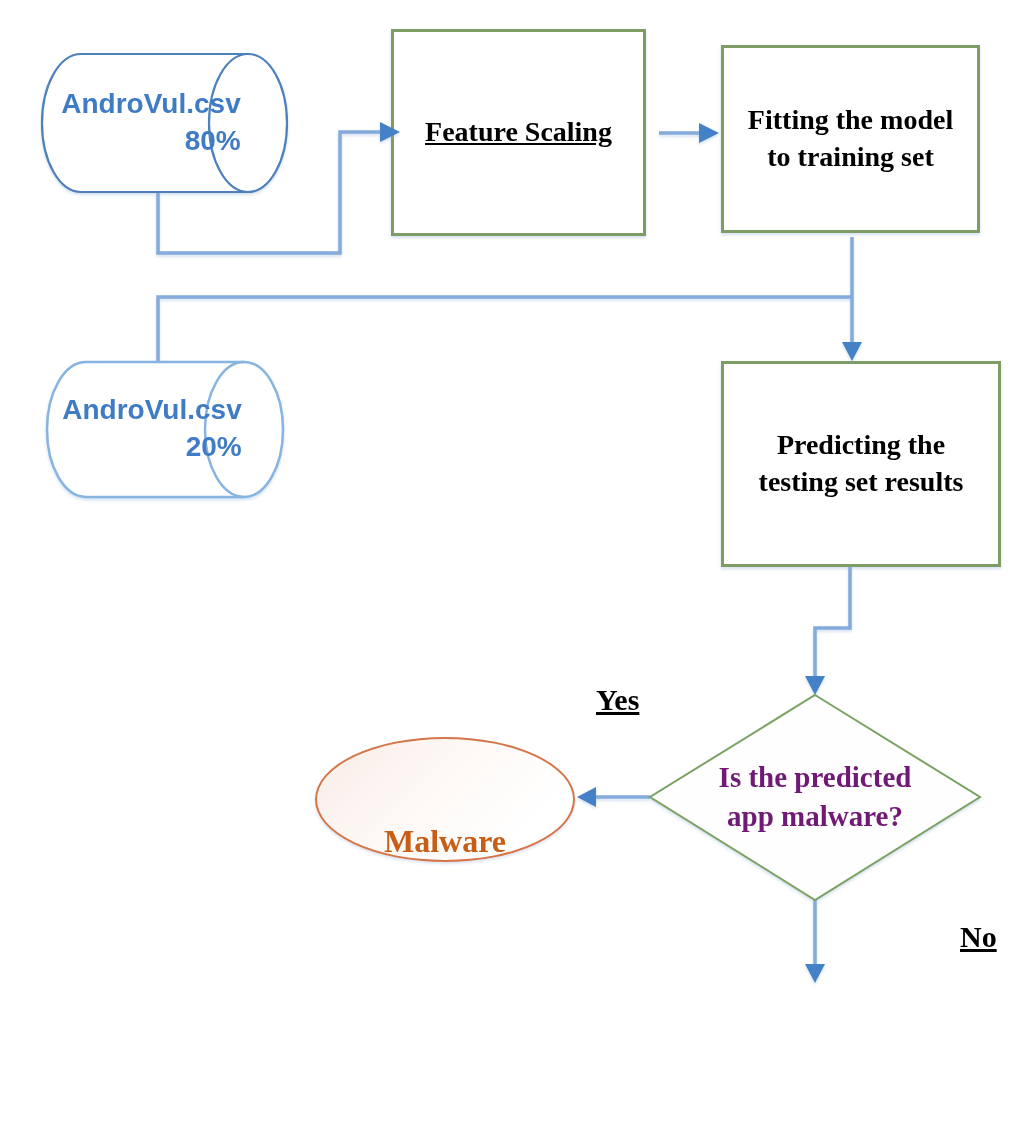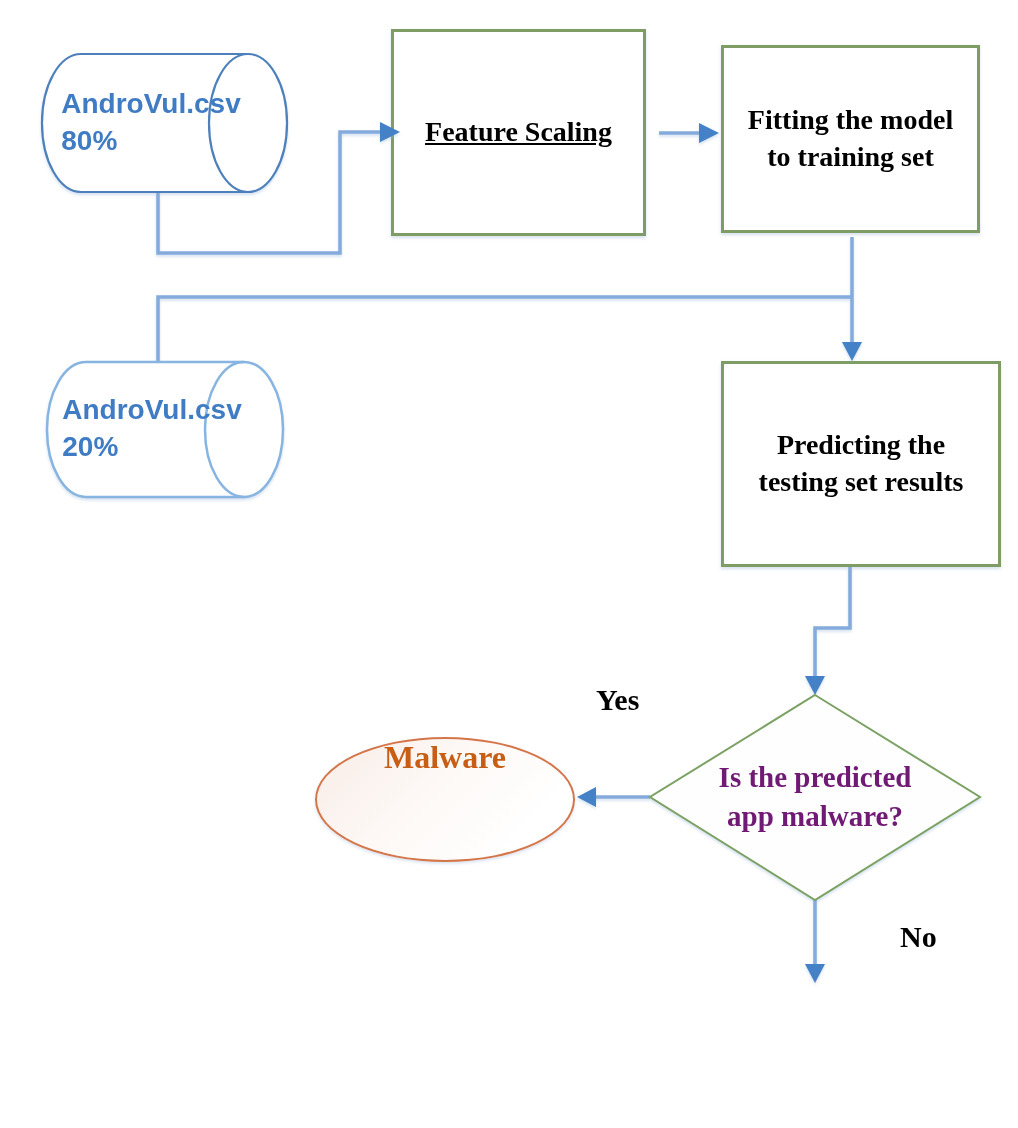--- a/index.html
+++ b/index.html
@@ -27,21 +27,21 @@
     box-shadow: 0 2px 3px rgba(140,170,215,0.35);
   }
   #feature-box    { left: 391px; top: 29px;  width: 255px; height: 207px; text-decoration: underline; }
   #fitting-box    { left: 721px; top: 45px;  width: 259px; height: 188px; }
   #predicting-box { left: 721px; top: 361px; width: 280px; height: 206px; }
 
   
   .terminal {
     border-radius: 50%;
     display: flex;
-    align-items: flex-start;
+    align-items: flex-end;
     justify-content: center;
     text-align: center;
     font: bold 32px "Liberation Serif", serif;
     box-shadow: 0 2px 3px rgba(140,170,215,0.30);
   }
   #malware-ellipse {
     left: 315px; top: 737px; width: 260px; height: 125px;
     border: 2px solid #D4764A;
     color: #C85E16;
     background: linear-gradient(135deg, #F8ECE7 0%, #FDF8F5 40%, #FFFFFF 80%);
@@ -51,21 +51,21 @@
     border: 2px solid #75A159;
     color: #55923A;
     background: linear-gradient(45deg, #E9EFE5 0%, #F5F8F3 45%, #FFFFFF 85%);
   }
 
   
   .cyl-label {
     display: flex;
     align-items: center;
     justify-content: center;
-    text-align: left;
+    text-align: right;
     font: bold 28px/1.32 "Liberation Sans", sans-serif;
     color: #3F7CC4;
     white-space: pre-line;
   }
   #train-label { left: 45px; top: 58px;  width: 212px; height: 130px; }
   #test-label  { left: 48px; top: 364px; width: 208px; height: 130px; }
 
   
   #decision-label {
     left: 665px; top: 747px; width: 300px; height: 100px;
@@ -75,23 +75,24 @@
     text-align: center;
     font: bold 29px/1.35 "Liberation Serif", serif;
     color: #701a75;
     white-space: pre-line;
   }
 
   
   .edge-label {
     font: bold 30px "Liberation Serif", serif;
     color: #000000;
+    text-decoration: underline;
   }
   #yes-label { left: 596px; top: 683px; }
-  #no-label  { left: 900px; top: 920px; }
+  #no-label  { left: 960px; top: 920px; }
 
   
   #shape-layer {
     position: absolute;
     left: 0; top: 0;
     pointer-events: none;
     filter: drop-shadow(0 2px 1.5px rgba(150,180,220,0.40));
   }
   .connector { stroke: #84ABDB; stroke-width: 3.5; fill: none; }
   .arrowhead { fill: #4481C6; stroke: none; }

